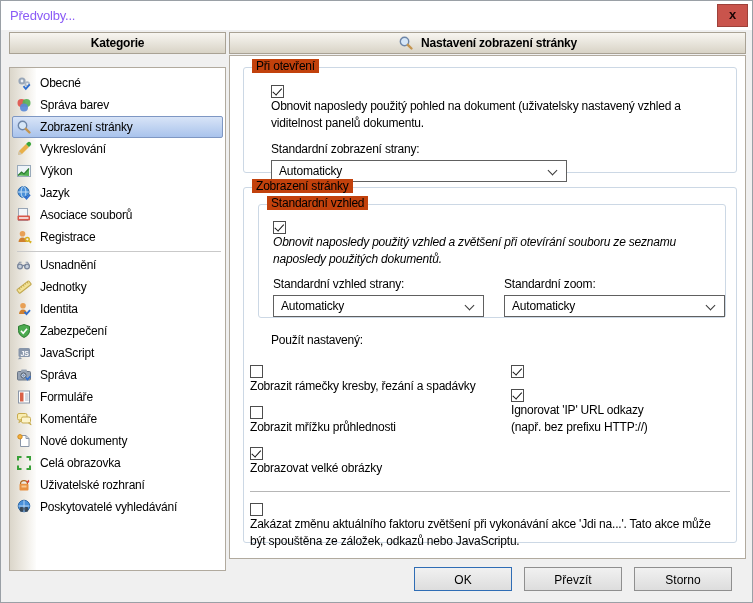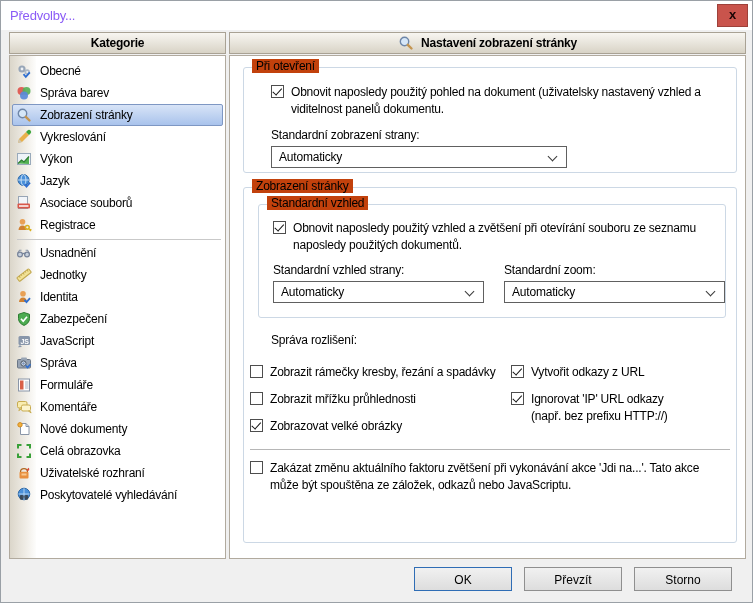--- a/index.html
+++ b/index.html
@@ -15,60 +15,60 @@
   .close-btn { position:absolute; right:4px; top:3px; width:31px; height:23px;
     background:#c9544c; border:1px solid #9e413a; box-sizing:border-box; color:#1a0505;
     font-weight:bold; text-align:center; line-height:20px; font-size:13px; cursor:pointer; }
   
   .hdr { position:absolute; top:31px; height:22px; box-sizing:border-box;
     background:linear-gradient(#f8f6f1,#d8d3c6); border:1px solid #a9a294;
     display:flex; align-items:center; justify-content:center; gap:6px; font-weight:bold; }
   .hdr-left { left:8px; width:217px; }
   .hdr-right { left:228px; width:517px; }
   
-  .sidebar { position:absolute; left:8px; top:54px; width:217px; height:504px;
+  .sidebar { position:absolute; left:8px; top:66px; width:217px; height:504px;
     background:#fff; border:1px solid #b1aa9e; box-sizing:border-box; }
   .icon-strip { position:absolute; left:0; top:0; bottom:0; width:26px;
     background:linear-gradient(90deg,#dbd6ca,#eeebe4 55%,#fdfdfc); }
   #sidebar-items { position:absolute; left:0; top:4px; right:0; }
   .srow { position:relative; height:22px; display:flex; align-items:center;
     padding-left:3px; margin:0 2px; border:1px solid transparent; border-radius:2px;
     box-sizing:border-box; cursor:default; }
   .srow.sel { background:linear-gradient(#d8e4f7,#a9c3ec); border-color:#7e97c3; }
   .sicon { width:17px; height:16px; display:flex; flex:none; }
   .slabel { margin-left:7px; white-space:nowrap; }
   .ssep { border-top:1px solid #c9c9c9; margin:3px 4px 2px 7px; }
   
   .content { position:absolute; left:228px; top:54px; width:517px; height:504px;
     background:#fff; border:1px solid #b1aa9e; box-sizing:border-box; }
   .group { border:1px solid #ccd8e5; border-radius:3px; box-sizing:border-box; }
   .glabel { position:absolute; top:-9px; left:8px; background:#c2410c; padding:0 4px; white-space:nowrap; }
   #group-open { position:absolute; left:13px; top:11px; width:494px; height:106px; }
   #group-pagedisplay { position:absolute; left:13px; top:131px; width:494px; height:356px; }
   #group-layout { position:relative; margin:16px 12px 0 14px; width:468px; height:114px; }
   
-  .cbrow { display:flex; align-items:flex-start; cursor:default; }
+  .cbrow { display:flex; align-items:flex-start; cursor:default;flex-direction:column; }
   .cb { flex:none; width:13px; height:13px; box-sizing:border-box; background:#fff;
     border:1px solid #4d4d4d; margin:1px 7px 0 0; position:relative; }
   .cb.checked::after { content:""; position:absolute; left:3px; top:0px; width:3.5px; height:7.5px;
     border:solid #101010; border-width:0 1.8px 1.8px 0; transform:rotate(42deg); }
   .cbtext { line-height:17px; }
   .note { line-height:16px; }
   
   .dd { position:relative; height:22px; box-sizing:border-box; border:1px solid #606060;
     background:#fff; line-height:20px; padding-left:7px; cursor:default; }
   .dd::after { content:""; position:absolute; right:10px; top:6px; width:6px; height:6px;
     border-right:1.4px solid #3a3a3a; border-bottom:1.4px solid #3a3a3a; transform:rotate(45deg); }
   .fldlabel { display:block; }
   
   #group-open .cbrow { margin:16px 10px 0 27px; }
   #lbl-page-display { margin:10px 0 4px 27px; }
   #dd-page-display { margin-left:27px; width:296px; }
   
-  #group-layout .cbrow { margin:15px 10px 0 14px; }
+  #group-layout .cbrow { margin:15px 10px 0 14px;font-style:italic; }
   .cols { display:flex; margin:9px 0 0 14px; }
   .col1 { width:239px; }
   .col1 .dd { width:211px; }
   .col2 { width:222px; }
   .col2 .dd { width:221px; }
   .cols .fldlabel { margin-bottom:4px; }
   #lbl-resolution { margin:15px 0 4px 27px; }
   .resrow { display:flex; align-items:center; margin-left:27px; }
   #dd-resolution { width:146px; }
   .resunit { margin-left:10px; }
@@ -358,41 +358,40 @@
           </div>
           <div class="col2">
             <span class="fldlabel">Standardní zoom:</span>
             <div class="dd">
               <span>Automaticky</span>
             </div>
           </div>
         </div>
       </div>
 
-      <span class="fldlabel" id="lbl-resolution">Správa rozlišení:</span>
+      <span class="fldlabel" id="lbl-resolution">Použít nastavený:</span>
 
       <div class="cbgrid">
         <div class="cbcol-left" id="cbcol-left">
             <label class="cbrow">
               <span class="cb"></span>
               <span class="cbtext"><span class="lbl">Zobrazit rámečky kresby, řezání a spadávky</span></span>
             </label>
             <label class="cbrow">
               <span class="cb"></span>
               <span class="cbtext"><span class="lbl">Zobrazit mřížku průhlednosti</span></span>
             </label>
             <label class="cbrow">
               <span class="cb checked"></span>
               <span class="cbtext"><span class="lbl">Zobrazovat velké obrázky</span></span>
             </label>
           </div>
         <div class="cbcol-right" id="cbcol-right">
             <label class="cbrow">
               <span class="cb checked"></span>
-              <span class="cbtext"><span class="lbl">Vytvořit odkazy z URL</span></span>
             </label>
             <label class="cbrow">
               <span class="cb checked"></span>
               <span class="cbtext"><span class="lbl">Ignorovat 'IP' URL odkazy</span><div class="note">(např. bez prefixu HTTP://)</div></span>
             </label>
           </div>
       </div>
 
       <div class="sep"></div>
 

